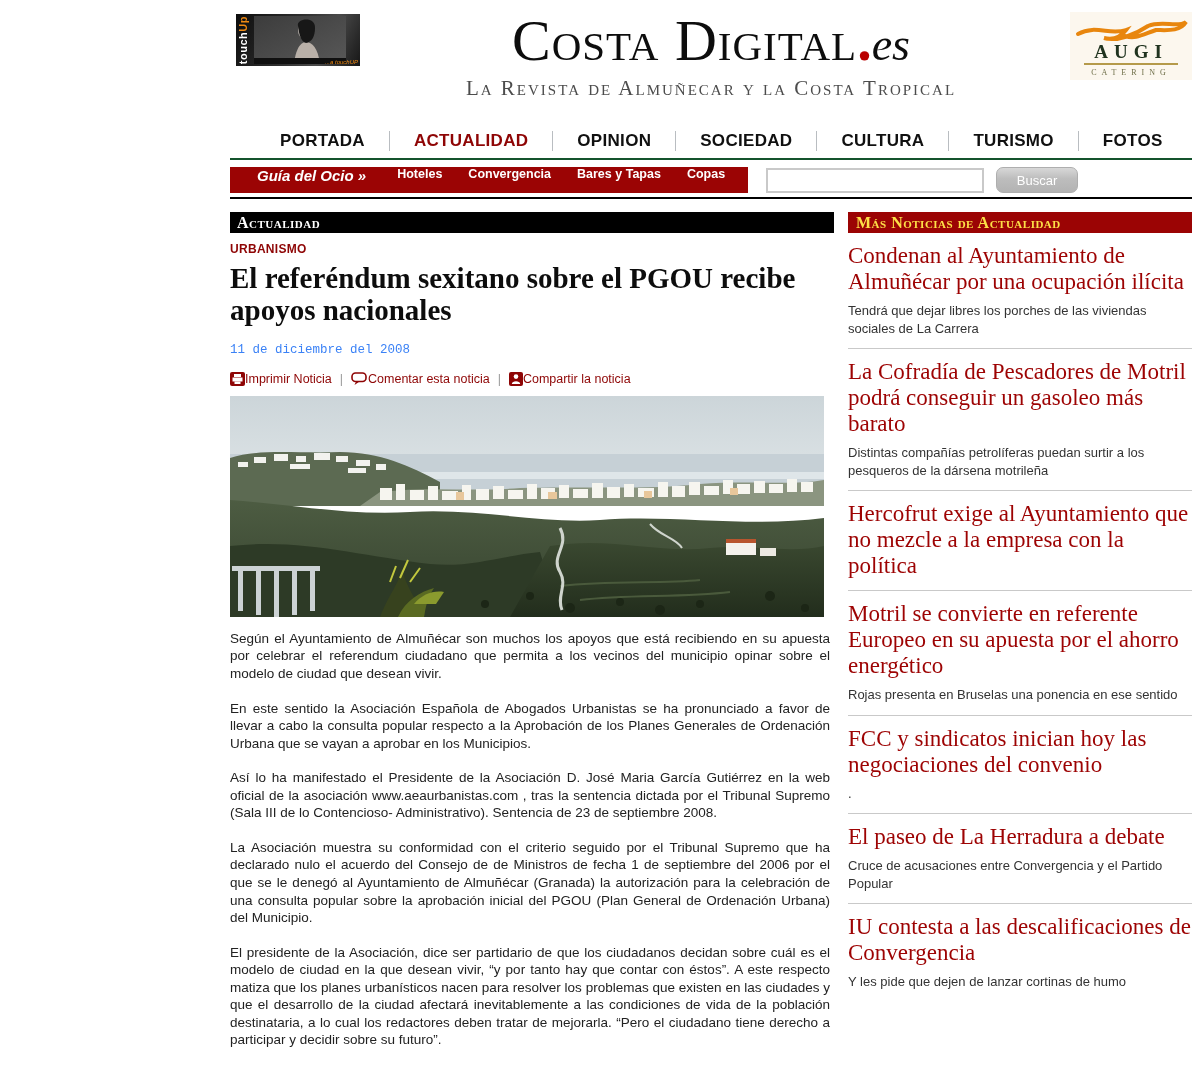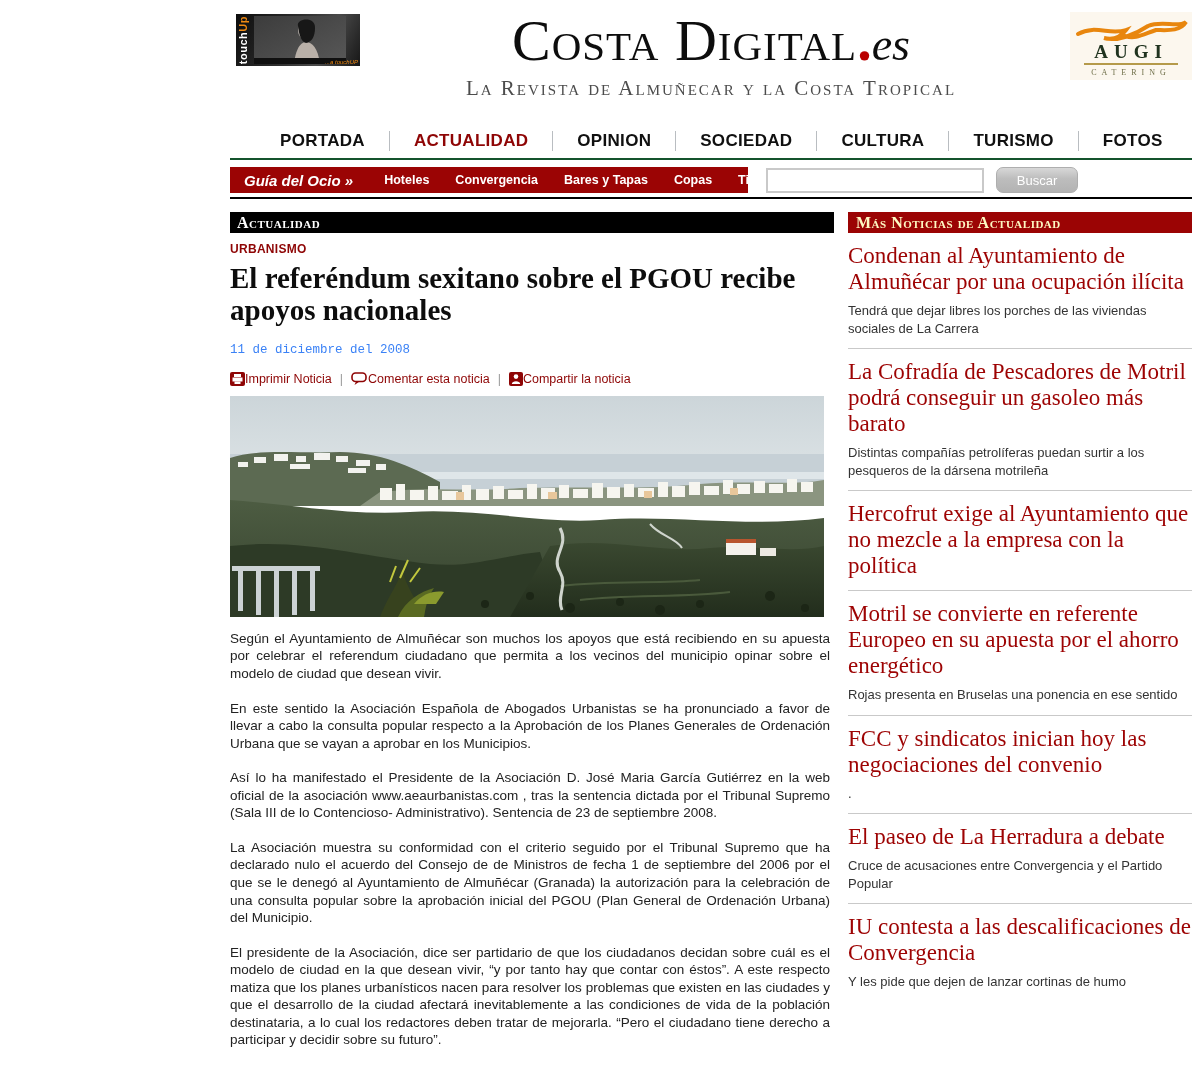--- a/index.html
+++ b/index.html
@@ -26,21 +26,21 @@
   .augi-ad { position:absolute; right:0; top:4px; width:122px; height:68px; background:#7dd3fc; cursor:pointer; }
 
   
   .nav { display:flex; align-items:center; height:36px; border-bottom:2px solid #14532d; padding-left:26px; }
   .nav-item { font-size:17px; font-weight:bold; color:#101010; letter-spacing:0.3px; padding:0 24px; cursor:pointer; }
   .nav-item.active { color:#8e0505; }
   .nav-sep { width:1px; height:20px; background:#b9bdc1; }
 
   
   .ocio-row { display:flex; align-items:center; margin-top:7px; }
-  .ocio-bar { display:flex; align-items:center; background:#9b0404; height:26px; width:518px; padding:0 14px; }
+  .ocio-bar { display:flex; align-items:flex-start; background:#9b0404; height:26px; width:518px; padding:0 27px; }
   .ocio-title { color:#fff; font-weight:bold; font-style:italic; font-size:15px; margin-right:18px; cursor:pointer; white-space:nowrap; }
   .ocio-link { color:#fff; font-weight:bold; font-size:12.5px; padding:0 13px; cursor:pointer; white-space:nowrap; }
   .ocio-sep { width:1px; height:14px; background:rgba(255,255,255,0.75); }
   .search-zone { display:flex; align-items:center; margin-left:18px; }
   .search-input { width:218px; height:25px; border:2px solid #c9c9c9; background:#fff; font-size:13px; padding:0 5px; }
   .search-btn { margin-left:12px; width:82px; height:26px; border:1px solid #aeaeae; border-radius:7px;
                 background:linear-gradient(#d8d8d8,#bdbdbd 45%,#b3b3b3); color:#fff; font-size:13px; cursor:pointer; }
   .black-rule { height:2px; background:#000; margin-top:4px; }
 
   
@@ -55,21 +55,21 @@
               line-height:1.12; color:#0d0d0d; }
   .date { margin-top:16px; font-size:12.5px; color:#3b82f6;font-family:Liberation Mono, monospace; }
   .actions { margin-top:15px; display:flex; align-items:center; font-size:12.5px; }
   .action-link { color:#8e0505; display:flex; align-items:center; cursor:pointer; }
   .action-sep { color:#9a9a9a; margin:0 8px; }
   .photo { margin-top:10px; width:594px; height:221px; display:block; }
   .article-body { margin-top:13px; width:600px; }
   .article-body p { font-size:13.5px; line-height:1.3; text-align:justify; color:#222; margin-bottom:17px; }
 
   
-  .side-bar-header { background:#9b0404; color:#fef9c3; height:21px; line-height:21px; padding-left:8px;
+  .side-bar-header { background:#9b0404; color:#fde047; height:21px; line-height:21px; padding-left:8px;
                      font-family:"Liberation Serif", serif; font-weight:bold; font-variant:small-caps; font-size:16px; letter-spacing:0.5px; }
   .news-item .news-title { margin-top:10px; font-family:"Liberation Serif", serif; font-size:23px;
                            line-height:1.13; color:#9d0303; cursor:pointer; }
   .news-item .news-sub { margin-top:7px; font-size:13px; line-height:1.35; color:#333; }
   .news-divider { border-top:1px solid #c9c9c9; margin-top:11px; }
 </style>
 </head>
 <body>
 
 <div class="page">

